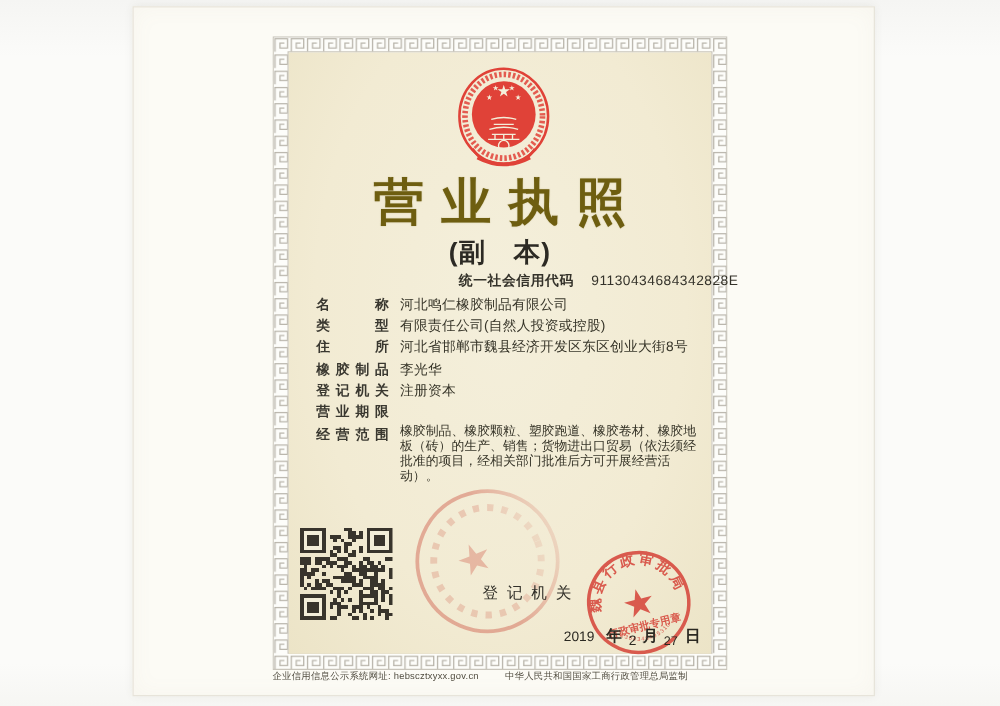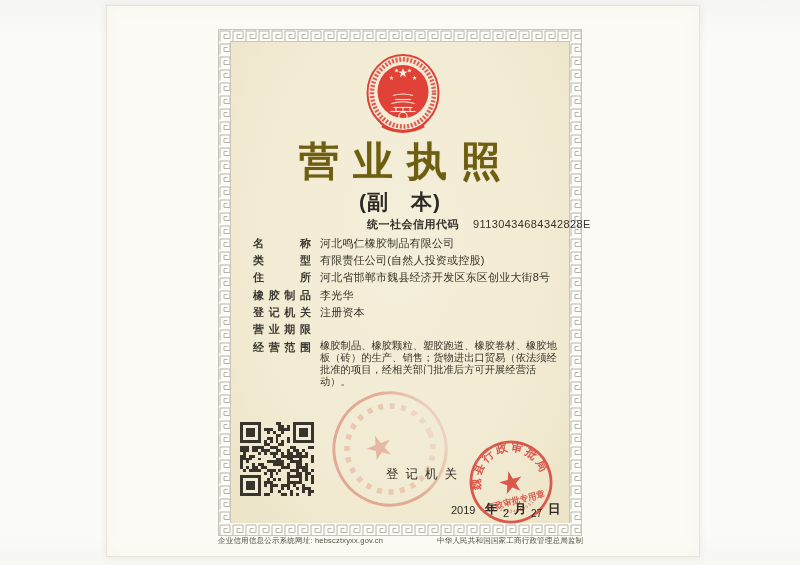--- a/index.html
+++ b/index.html
@@ -35,21 +35,21 @@
   .stamp-faded{position:absolute;left:84px;top:332px;}
   .reg-label{position:absolute;left:155px;top:424px;font-size:12.5px;font-weight:400;
              color:#312f28;letter-spacing:7px;white-space:nowrap;}
   .seal{position:absolute;left:222px;top:382px;color:var(--seal-red,#d6473c);}
   .dateline{position:absolute;left:208px;top:458px;width:130px;height:22px;
             color:#2b2922;white-space:nowrap;margin-left:12px;}
   .dateline span{position:absolute;}
   .d-num{font-size:11px;}
   .d-char{font-size:12.5px;font-weight:700;}
   .footer-left{position:absolute;left:218px;top:536px;font-size:7.5px;color:#514d40;letter-spacing:.2px;}
-  .footer-right{position:absolute;left:437px;top:536px;font-size:7.5px;color:#514d40;letter-spacing:.2px;}
+  .footer-right{position:absolute;left:404px;top:536px;font-size:7.5px;color:#514d40;letter-spacing:.2px;}
   .scribbles{position:absolute;left:150px;top:12px;pointer-events:none;}
 </style>
 </head>
 <body>
 
 <div class="photo">
 
   <svg class="scribbles" width="460" height="80" viewBox="0 0 460 80">
     <path d="M55,58 q45,-20 85,-8 t95,0" fill="none" stroke="#c9c6be" stroke-width="1.1" opacity=".65"></path>
     <path d="M90,66 q30,-10 62,-4" fill="none" stroke="#cfccc4" stroke-width="1" opacity=".5"></path>

